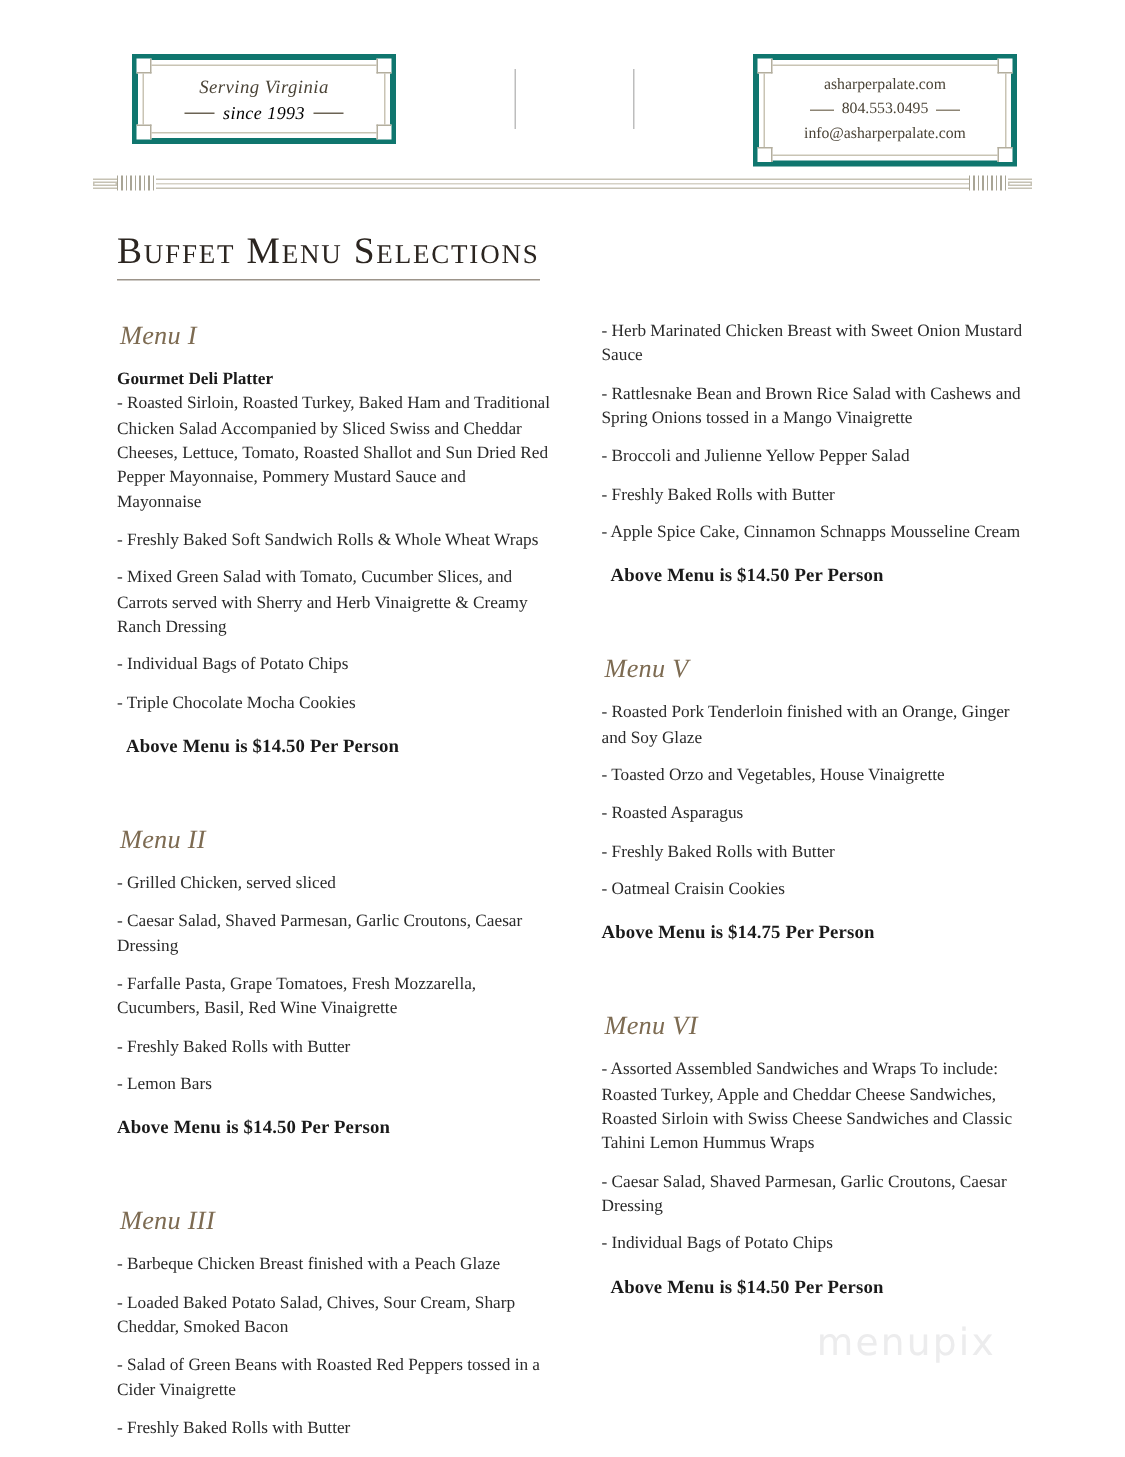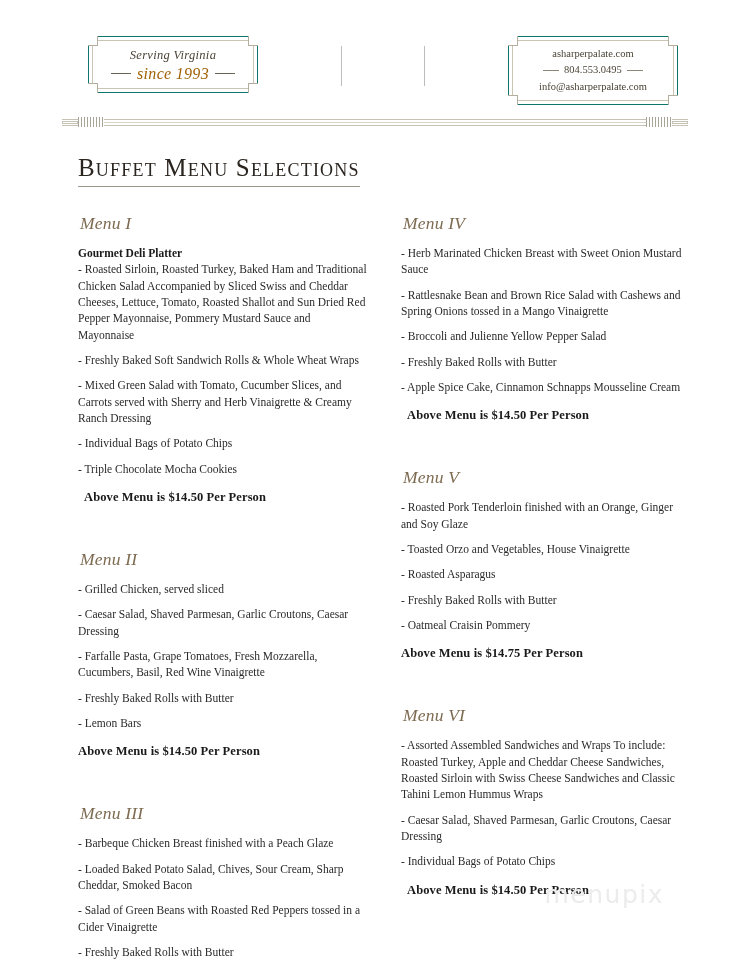--- a/index.html
+++ b/index.html
@@ -23,21 +23,21 @@
     display: flex;
     align-items: flex-start;
     justify-content: space-between;
     padding: 32px 72px 0 88px;
     box-sizing: border-box;
   }
 
   
   .ornate-box {
     position: relative;
-    border: 1px solid #0f766e;
+    border: 4px solid #0f766e;
     padding: 9px 14px 9px 14px;
     text-align: center;
     background: #fff;
   }
   .ornate-box::before {
     content: "";
     position: absolute;
     left: 3px; right: 3px; top: 3px; bottom: 3px;
     border: 1px solid #c9c4b4;
     pointer-events: none;
@@ -60,22 +60,22 @@
   .tagline-line1 {
     font-style: italic;
     font-size: 12.5px;
     color: #4a4336;
     letter-spacing: 0.3px;
     line-height: 1.5;
     white-space: nowrap;
   }
   .tagline-line2 {
     font-style: italic;
-    font-size: 16px;
-    color: #a16207;
+    font-size: 12px;
+    color: #000000;
     letter-spacing: 0.3px;
     display: flex;
     align-items: center;
     justify-content: center;
     gap: 6px;
     white-space: nowrap;
   }
   .tagline-line2::before,
   .tagline-line2::after {
     content: "";
@@ -342,36 +342,35 @@
       <p class="item">- Freshly Baked Rolls with Butter</p>
       <p class="item no-gap">- Carrot Cake, Grand Marnier Cream Cheese Filling</p>
 
     </div>
 
   </div>
 
   <div class="col col-right">
 
     <div class="menu-block">
-      <h2 class="menu-heading">Menu IV</h2>
       <p class="item">- Herb Marinated Chicken Breast with Sweet Onion Mustard Sauce</p>
       <p class="item">- Rattlesnake Bean and Brown Rice Salad with Cashews and Spring Onions tossed in a Mango Vinaigrette</p>
       <p class="item">- Broccoli and Julienne Yellow Pepper Salad</p>
       <p class="item">- Freshly Baked Rolls with Butter</p>
       <p class="item no-gap">- Apple Spice Cake, Cinnamon Schnapps Mousseline Cream</p>
       <p class="price">Above Menu is $14.50 Per Person</p>
     </div>
 
     <div class="menu-block gap-top-xl">
       <h2 class="menu-heading">Menu V</h2>
       <p class="item">- Roasted Pork Tenderloin finished with an Orange, Ginger and Soy Glaze</p>
       <p class="item">- Toasted Orzo and Vegetables, House Vinaigrette</p>
       <p class="item">- Roasted Asparagus</p>
       <p class="item">- Freshly Baked Rolls with Butter</p>
-      <p class="item no-gap">- Oatmeal Craisin Pommery</p>
+      <p class="item no-gap">- Oatmeal Craisin Cookies</p>
       <p class="price flush">Above Menu is $14.75 Per Person</p>
     </div>
 
     <div class="menu-block gap-top-xl">
       <h2 class="menu-heading">Menu VI</h2>
       <p class="item">- Assorted Assembled Sandwiches and Wraps To include: Roasted Turkey, Apple and Cheddar Cheese Sandwiches, Roasted Sirloin with Swiss Cheese Sandwiches and Classic Tahini Lemon Hummus Wraps</p>
       <p class="item">- Caesar Salad, Shaved Parmesan, Garlic Croutons, Caesar Dressing</p>
       <p class="item">- Individual Bags of Potato Chips</p>
       <p class="price">Above Menu is $14.50 Per Person</p>
     </div>

